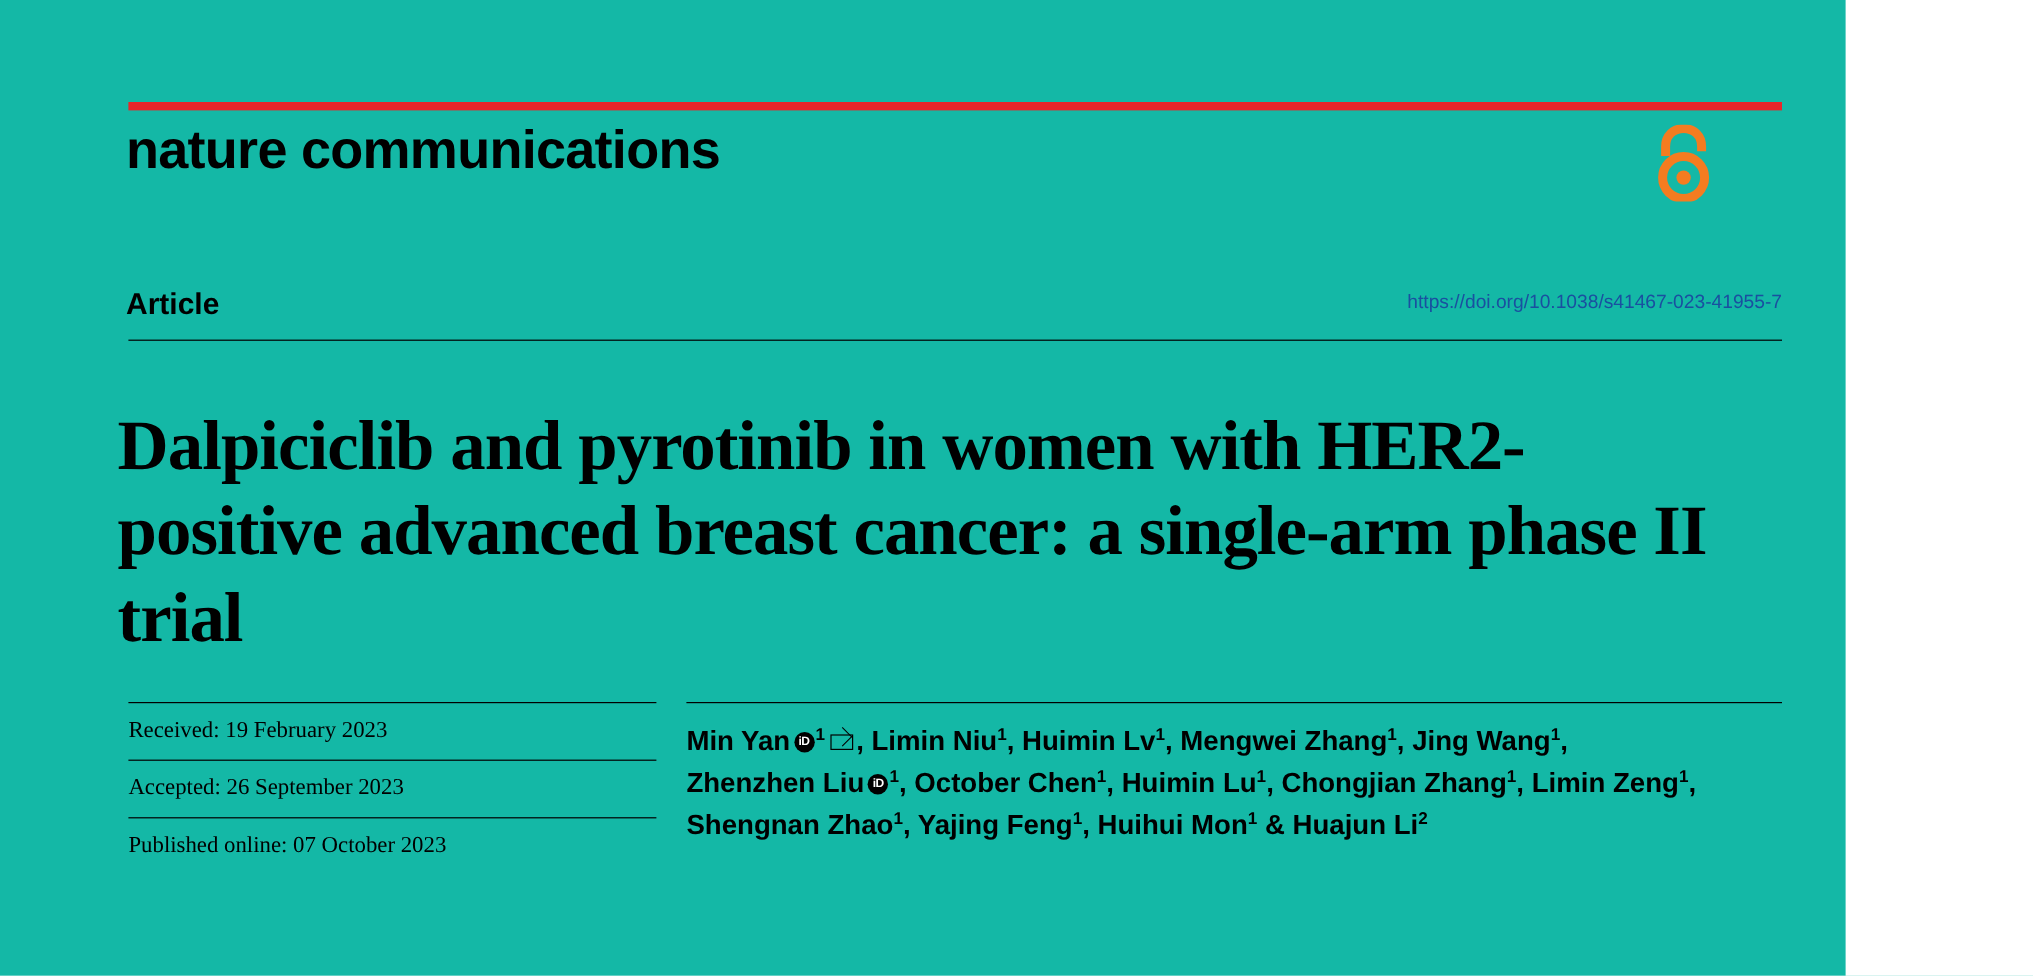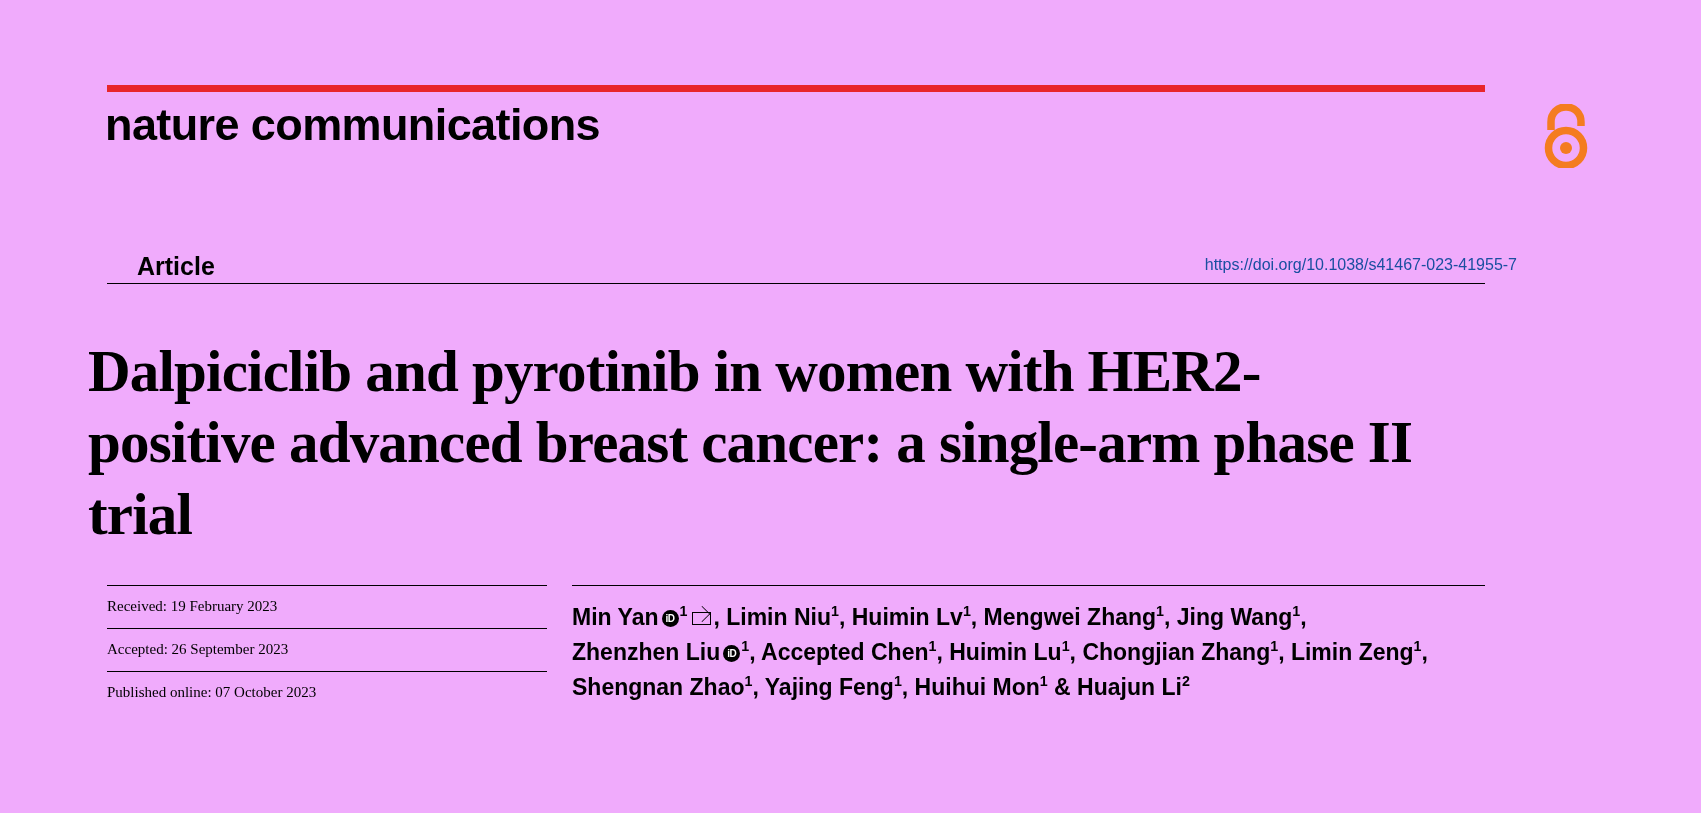--- a/index.html
+++ b/index.html
@@ -13,23 +13,23 @@
     font-family: "Liberation Serif", serif;
     color: #000000;
     overflow: hidden;
     position: relative;
   }
 
   .page {
     position: absolute;
     left: 0;
     top: 0;
-    width: 1701px;
+    width: 1538px;
     height: 813px;
-    background: #f0abfc;
+    background: #14b8a6;
   }
 
   
   .top-rule {
     position: absolute;
     left: 107px;
     top: 85px;
     width: 1378px;
     height: 7px;
     background: #e8262a;
@@ -54,24 +54,23 @@
     right: 108px;
     top: 104px;
     width: 54px;
     height: 64px;
   }
 
   
   .article-row {
     position: absolute;
     left: 105px;
-    top: 252px;
+    top: 240px;
     width: 1380px;
     height: 40px;
-    margin-left: 32px;
   }
   .article-label {
     position: absolute;
     left: 0;
     top: 0;
     font-family: "Liberation Sans", sans-serif;
     font-weight: 700;
     font-size: 25px;
     color: #000000;
   }
@@ -90,41 +89,41 @@
     left: 107px;
     top: 283px;
     width: 1378px;
     height: 1px;
     background: #000000;
   }
 
   
   .title {
     position: absolute;
-    left: 88px;
+    left: 98px;
     top: 296px;
     width: 1340px;
     font-family: "Liberation Serif", serif;
     font-weight: 700;
     font-size: 59px;
     line-height: 1.22;
     letter-spacing: -0.8px;
     color: #000000;
   }
 
   
   .meta-col {
     position: absolute;
     left: 107px;
     top: 585px;
     width: 440px;
   }
   .meta-item {
     font-family: "Liberation Serif", serif;
-    font-size: 15px;
+    font-size: 19px;
     color: #000000;
     padding: 12px 0 13px 0;
     border-top: 1px solid #000000;
     white-space: nowrap;
   }
   .meta-item:last-child {
     border-bottom: none;
   }
 
   .authors-col {
@@ -227,18 +226,18 @@
   <div class="meta-col">
     <div class="meta-item">Received: 19 February 2023</div>
     <div class="meta-item">Accepted: 26 September 2023</div>
     <div class="meta-item">Published online: 07 October 2023</div>
   </div>
 
   <div class="authors-col">
     <div class="authors-rule"></div>
     <div class="authors">
       <span>Min Yan</span><span class="orcid"></span><sup>1</sup><span class="envelope"></span><span>, Limin Niu</span><sup>1</sup><span>, Huimin Lv</span><sup>1</sup><span>, Mengwei Zhang</span><sup>1</sup><span>, Jing Wang</span><sup>1</sup><span>,</span><br>
-      <span>Zhenzhen Liu</span><span class="orcid"></span><sup>1</sup><span>, Accepted Chen</span><sup>1</sup><span>, Huimin Lu</span><sup>1</sup><span>, Chongjian Zhang</span><sup>1</sup><span>, Limin Zeng</span><sup>1</sup><span>,</span><br>
+      <span>Zhenzhen Liu</span><span class="orcid"></span><sup>1</sup><span>, October Chen</span><sup>1</sup><span>, Huimin Lu</span><sup>1</sup><span>, Chongjian Zhang</span><sup>1</sup><span>, Limin Zeng</span><sup>1</sup><span>,</span><br>
       <span>Shengnan Zhao</span><sup>1</sup><span>, Yajing Feng</span><sup>1</sup><span>, Huihui Mon</span><sup>1</sup><span> &amp; Huajun Li</span><sup>2</sup>
     </div>
   </div>
 
 </div>
 
 </body></html>

